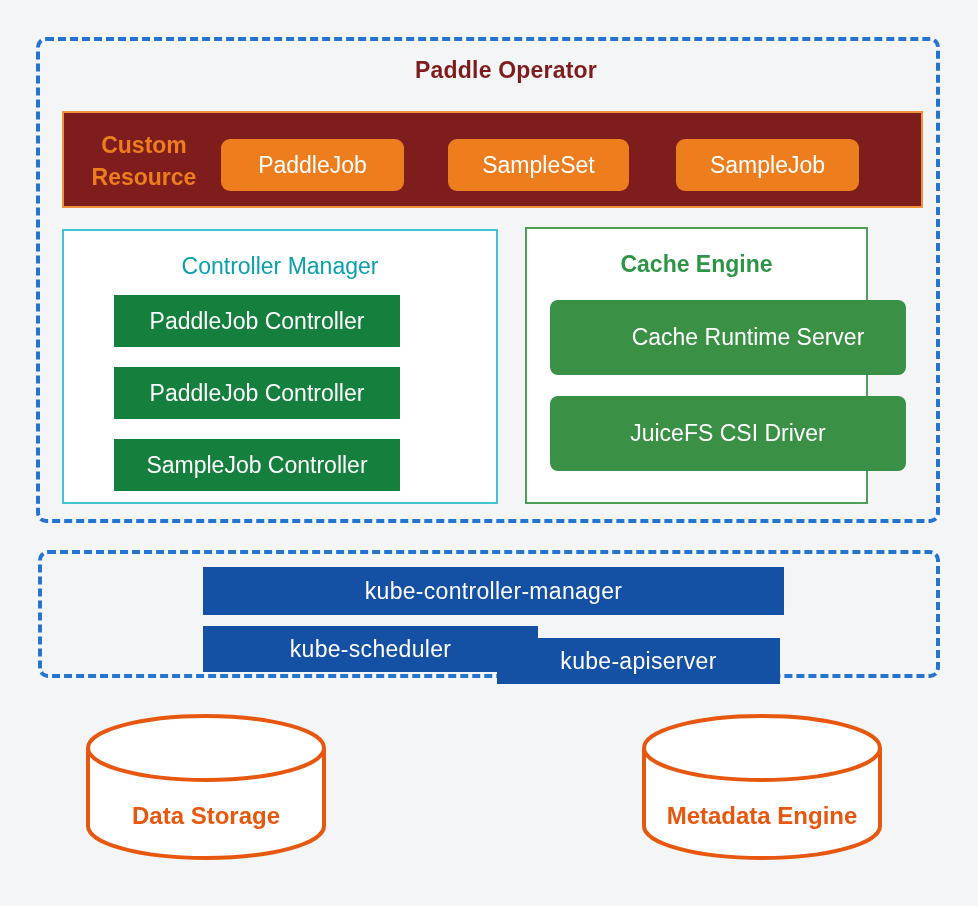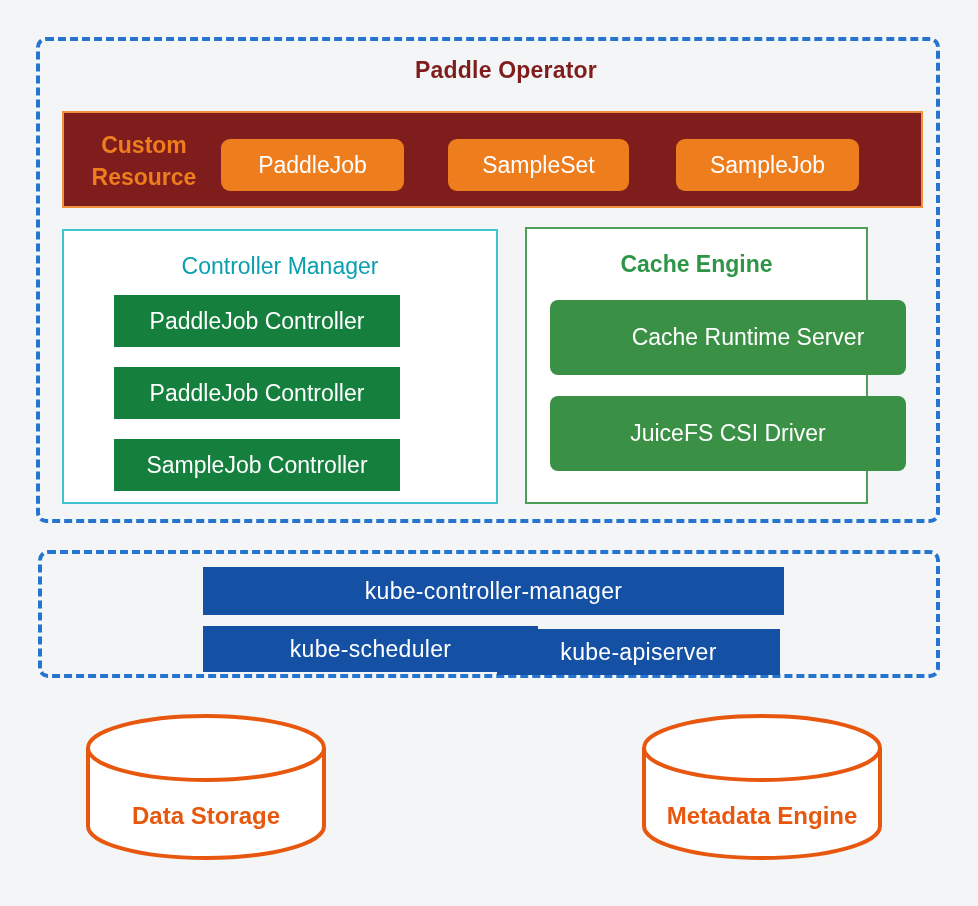--- a/index.html
+++ b/index.html
@@ -135,21 +135,21 @@
     color: #ffffff;
     font-size: 23px;
     font-weight: 400;
     letter-spacing: 0.3px;
     display: flex;
     align-items: center;
     justify-content: center;
   }
   .kube-btn.b1 { left: 161px; top: 13px;  width: 581px; height: 48px; }
   .kube-btn.b2 { left: 161px; top: 72px;  width: 335px; height: 46px; }
-  .kube-btn.b3 { left: 455px; top: 75px;  width: 283px; height: 46px; }
+  .kube-btn.b3 { left: 455px; top: 84px;  width: 283px; height: 46px; }
 
   
   .cyl-text {
     font-size: 24px;
     font-weight: 600;
     fill: #e8570e;
     font-family: "Liberation Sans", sans-serif;
   }
 </style>
 </head>

